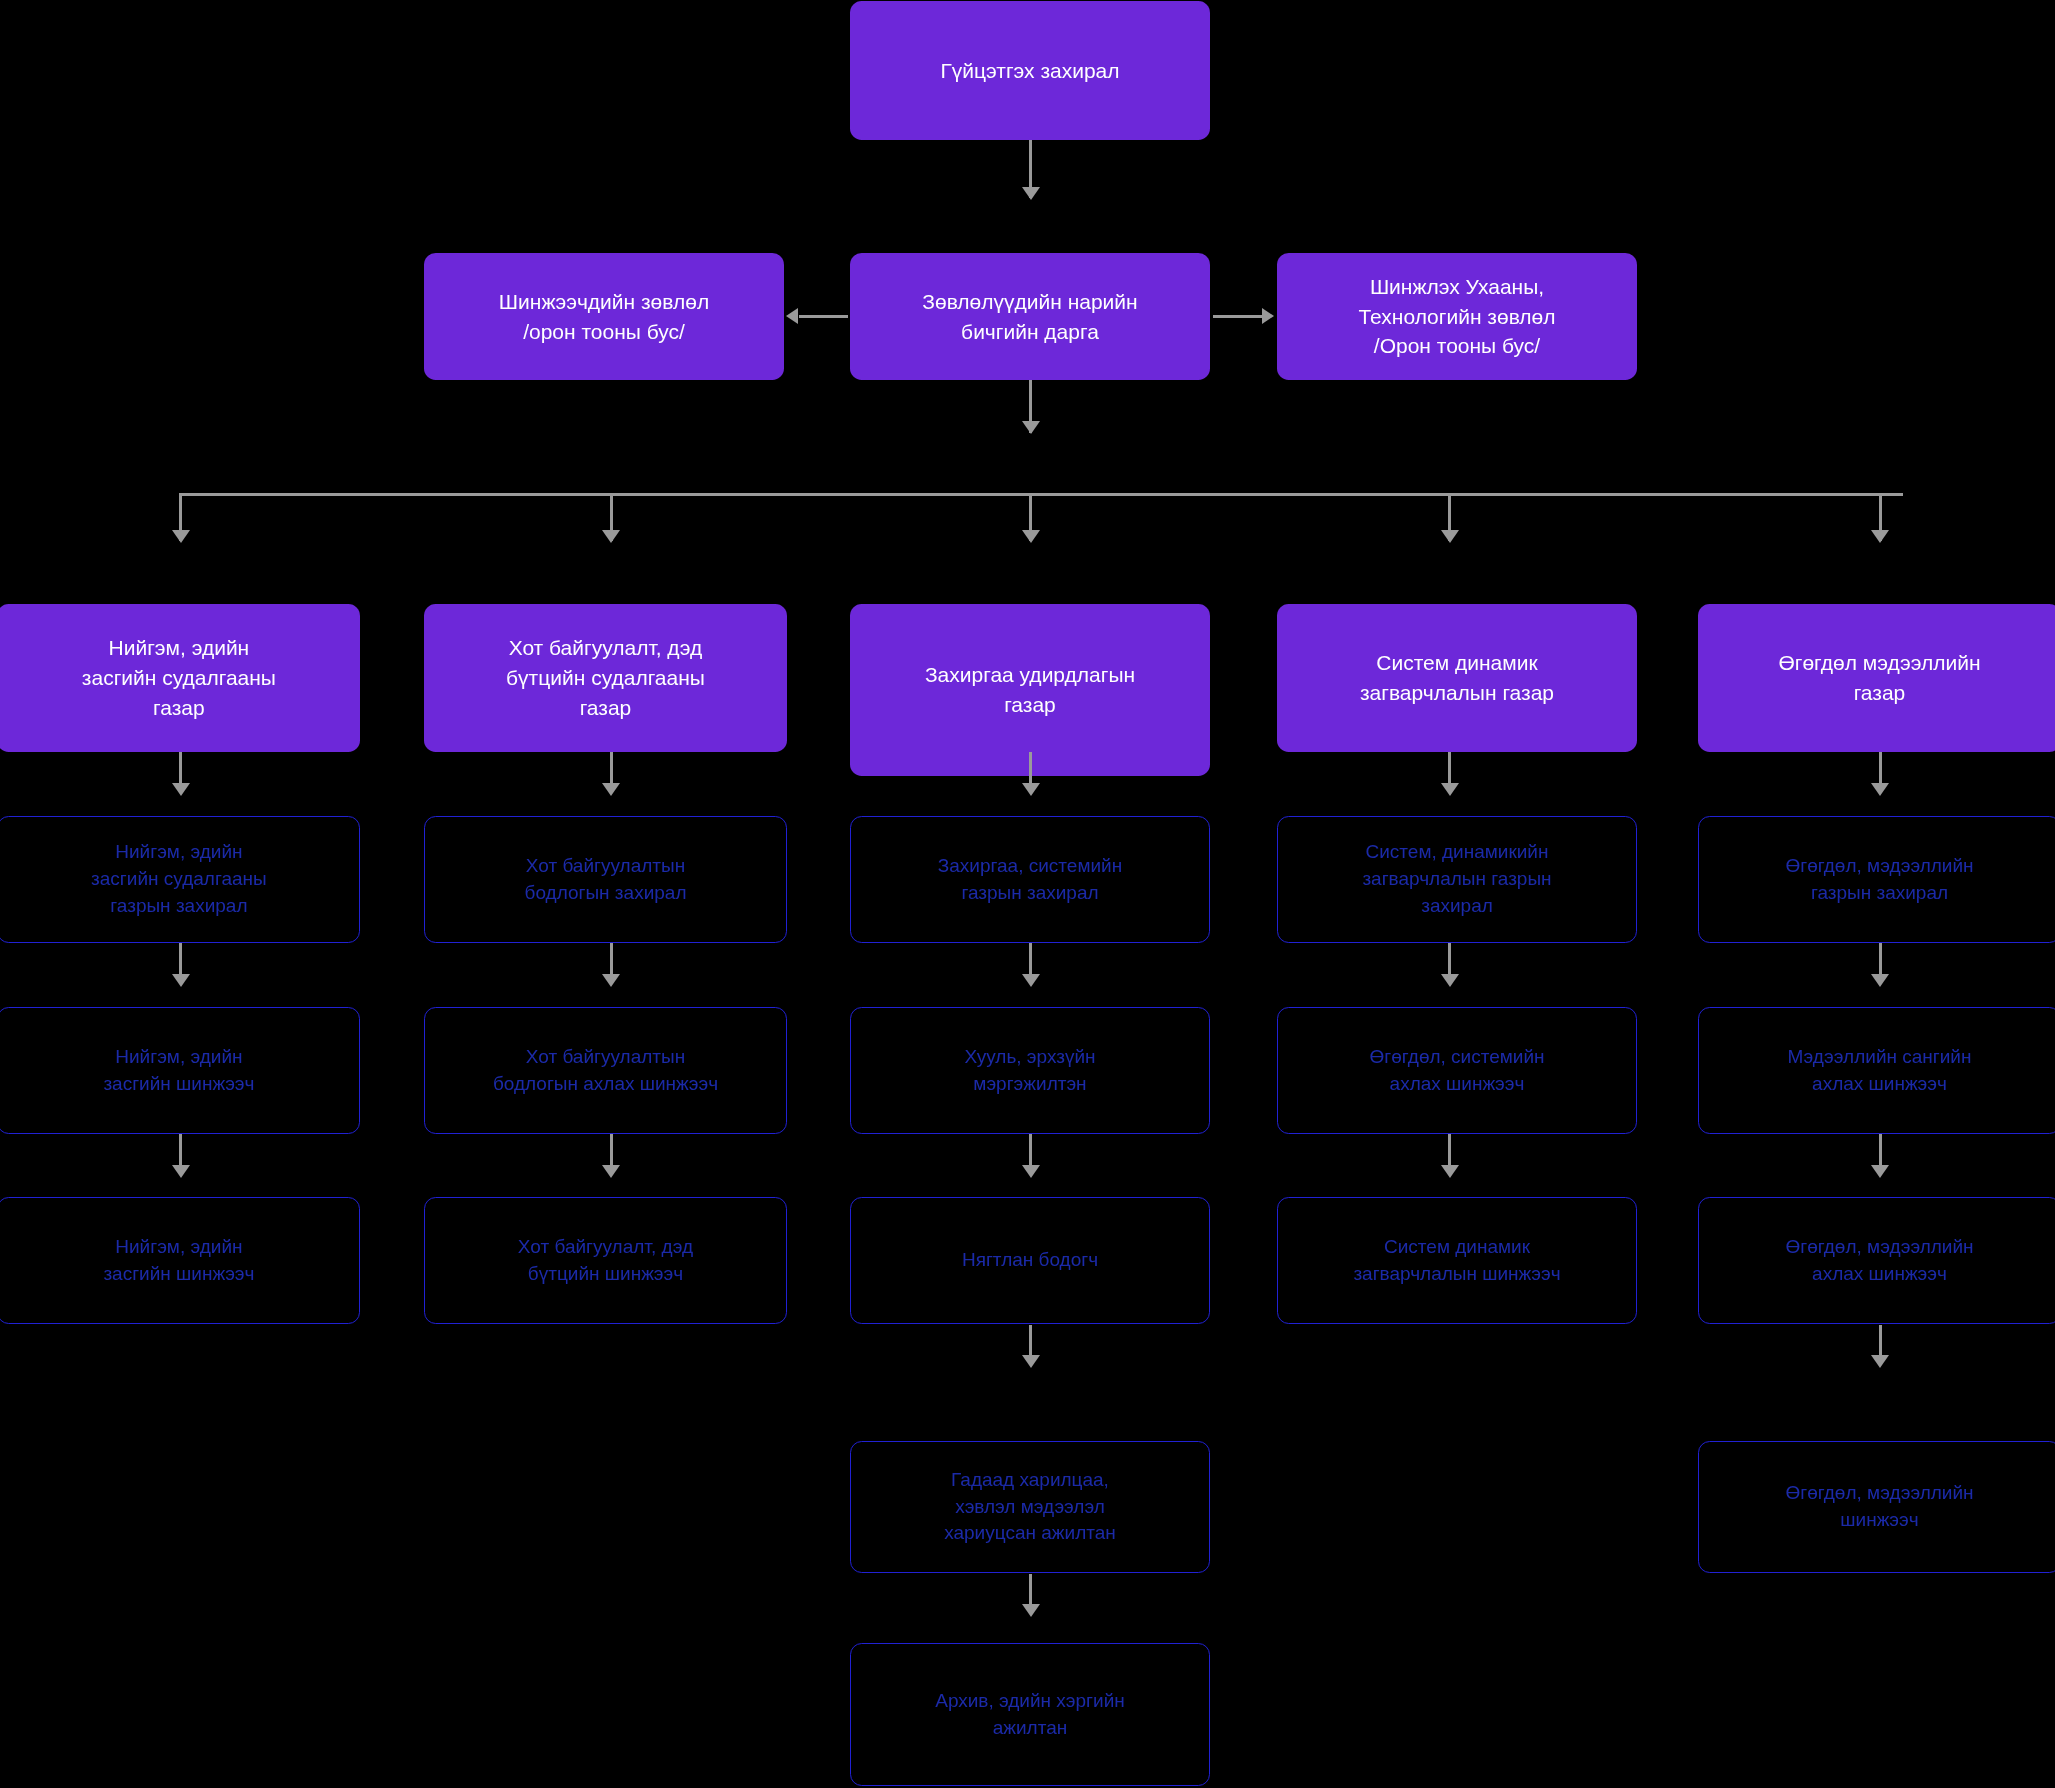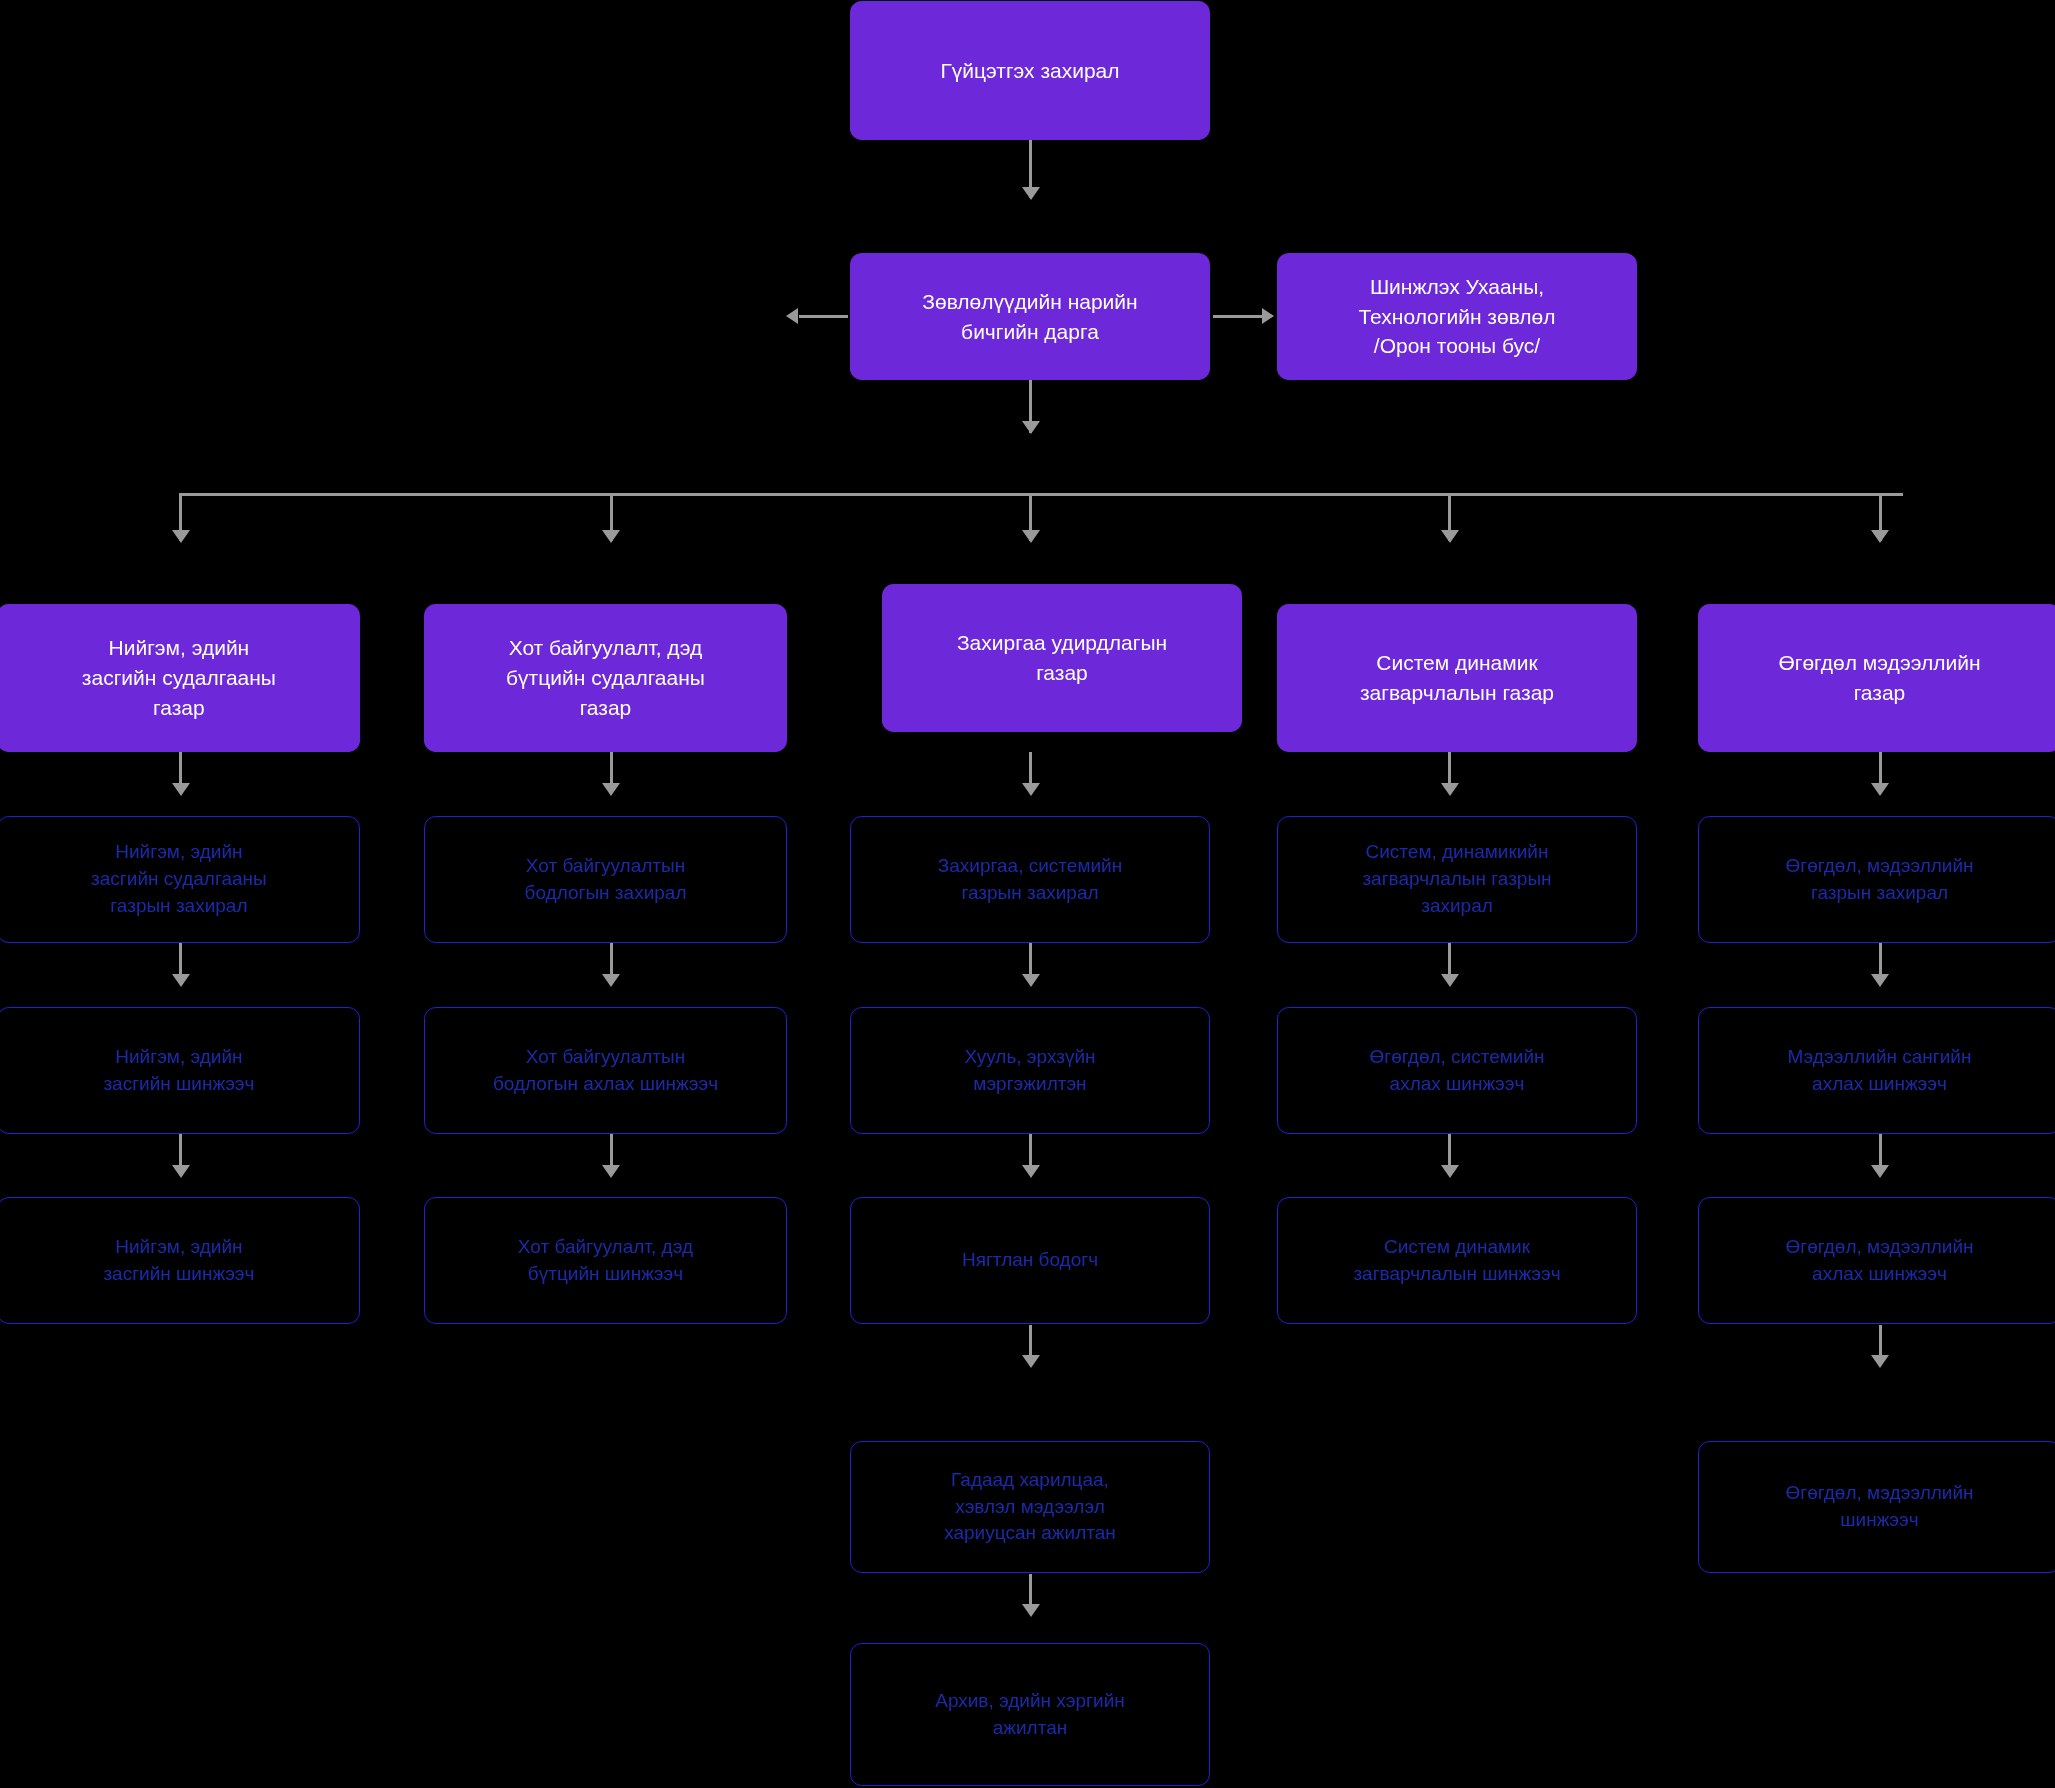--- a/index.html
+++ b/index.html
@@ -62,20 +62,22 @@
 </head>
 <body>
 
 <div id="chart">
 
   <div class="node filled" style="left:850px;top:1.1px;width:360px;height:139px;">Гүйцэтгэх захирал</div>
 
   <div class="vline" style="left:1029px;top:140px;height:58px;"></div>
   <div class="arrow-down" style="left:1022px;top:187px;"></div>
 
+  <div class="node filled" style="left:424px;top:253px;width:360px;height:127px;">Шинжээчдийн зөвлөл
+/орон тооны бус/</div>
 
   <div class="node filled" style="left:1277px;top:253px;width:360px;height:127px;">Шинжлэх Ухааны,
 Технологийн зөвлөл
 /Орон тооны бус/</div>
 
   <div class="node filled" style="left:850px;top:253px;width:360px;height:127px;">Зөвлөлүүдийн нарийн
 бичгийн дарга</div>
 
   <div class="hline" style="left:799px;top:315px;width:49px;"></div>
   <div class="arrow-left" style="left:786px;top:308px;"></div>
@@ -135,21 +137,21 @@
   <div class="arrow-down" style="left:602px;top:974px;"></div>
 
   <div class="node outline" style="left:424px;top:1007px;width:363px;height:127px;">Хот байгуулалтын
 бодлогын ахлах шинжээч</div>
   <div class="vline" style="left:610px;top:1134px;height:40px;"></div>
   <div class="arrow-down" style="left:602px;top:1165px;"></div>
 
   <div class="node outline" style="left:424px;top:1197px;width:363px;height:127px;">Хот байгуулалт, дэд
 бүтцийн шинжээч</div>
 
-  <div class="node filled" style="left:850px;top:584px;width:360px;height:148px;margin-left:32px;">Захиргаа удирдлагын
+  <div class="node filled" style="left:850px;top:604px;width:360px;height:172px;">Захиргаа удирдлагын
 газар</div>
   <div class="vline" style="left:1029px;top:752px;height:40px;"></div>
   <div class="arrow-down" style="left:1022px;top:783px;"></div>
 
   <div class="node outline" style="left:850px;top:816px;width:360px;height:127px;">Захиргаа, системийн
 газрын захирал</div>
   <div class="vline" style="left:1029px;top:943px;height:40px;"></div>
   <div class="arrow-down" style="left:1022px;top:974px;"></div>
 
   <div class="node outline" style="left:850px;top:1007px;width:360px;height:127px;">Хууль,  эрхзүйн

